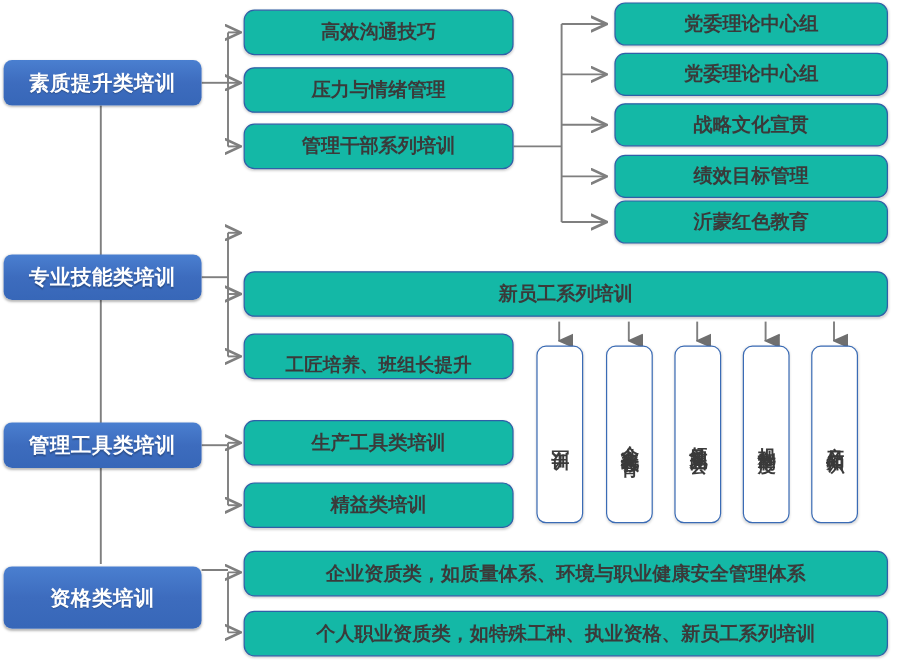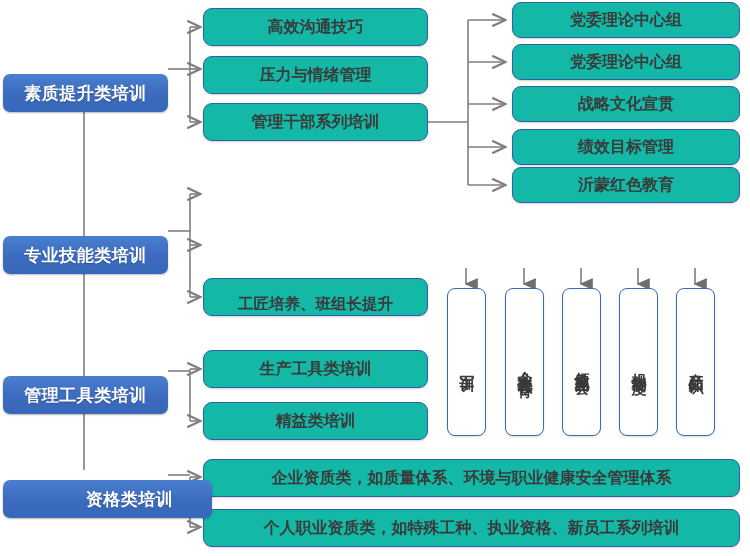--- a/index.html
+++ b/index.html
@@ -18,21 +18,20 @@
     background:linear-gradient(to bottom,#4a7fd0 0%,#3d6cbe 50%,#3767b8 100%);
     border-radius:7px;
     color:#ffffff;
     font-weight:bold;
     font-size:17px;
     letter-spacing:.5px;
     display:flex;align-items:center;justify-content:center;
     box-shadow:0 1px 2px rgba(0,0,0,.28);
     text-shadow:0 1px 1px rgba(0,0,0,.25);
     z-index:3;
-    margin-top:24px;
   }
   
   .box{
     position:absolute;
     background:#14b8a6;
     border:1.6px solid #2f5fa8;
     border-radius:9px;
     display:flex;align-items:center;justify-content:center;
     color:#3a3a3a;
     font-weight:bold;
@@ -120,21 +119,21 @@
 
   <div class="cat" style="left:3px;top:50px;width:165px;height:38px;">
     <span>素质提升类培训</span>
   </div>
   <div class="cat" style="left:3px;top:212px;width:165px;height:38px;">
     <span>专业技能类培训</span>
   </div>
   <div class="cat" style="left:3px;top:352px;width:165px;height:38px;">
     <span>管理工具类培训</span>
   </div>
-  <div class="cat" style="left:3px;top:456px;width:165px;height:38px;padding-left:44px;">
+  <div class="cat" style="left:3px;top:472px;width:165px;height:52px;">
     <span>资格类培训</span>
   </div>
 
   <div class="box" style="left:203px;top:8px;width:225px;height:38px;">
     <span>高效沟通技巧</span>
   </div>
   <div class="box" style="left:203px;top:56px;width:225px;height:38px;">
     <span>压力与情绪管理</span>
   </div>
   <div class="box" style="left:203px;top:103px;width:225px;height:38px;">
@@ -150,20 +149,23 @@
   <div class="box" style="left:512px;top:86px;width:228px;height:36px;">
     <span>战略文化宣贯</span>
   </div>
   <div class="box" style="left:512px;top:129px;width:228px;height:36px;">
     <span>绩效目标管理</span>
   </div>
   <div class="box" style="left:512px;top:167px;width:228px;height:36px;">
     <span>沂蒙红色教育</span>
   </div>
 
+  <div class="box wide" style="left:203px;top:226px;width:537px;height:38px;">
+    <span>新员工系列培训</span>
+  </div>
   <div class="box small" style="left:203px;top:278px;width:225px;height:38px;">
     <span>工匠培养、班组长提升</span>
   </div>
 
   <div class="vbox" style="left:447px;top:288px;width:39px;height:148px;">
     <span>军训</span>
   </div>
   <div class="vbox" style="left:505px;top:288px;width:39px;height:148px;">
     <span>企业文化教育</span>
   </div>

